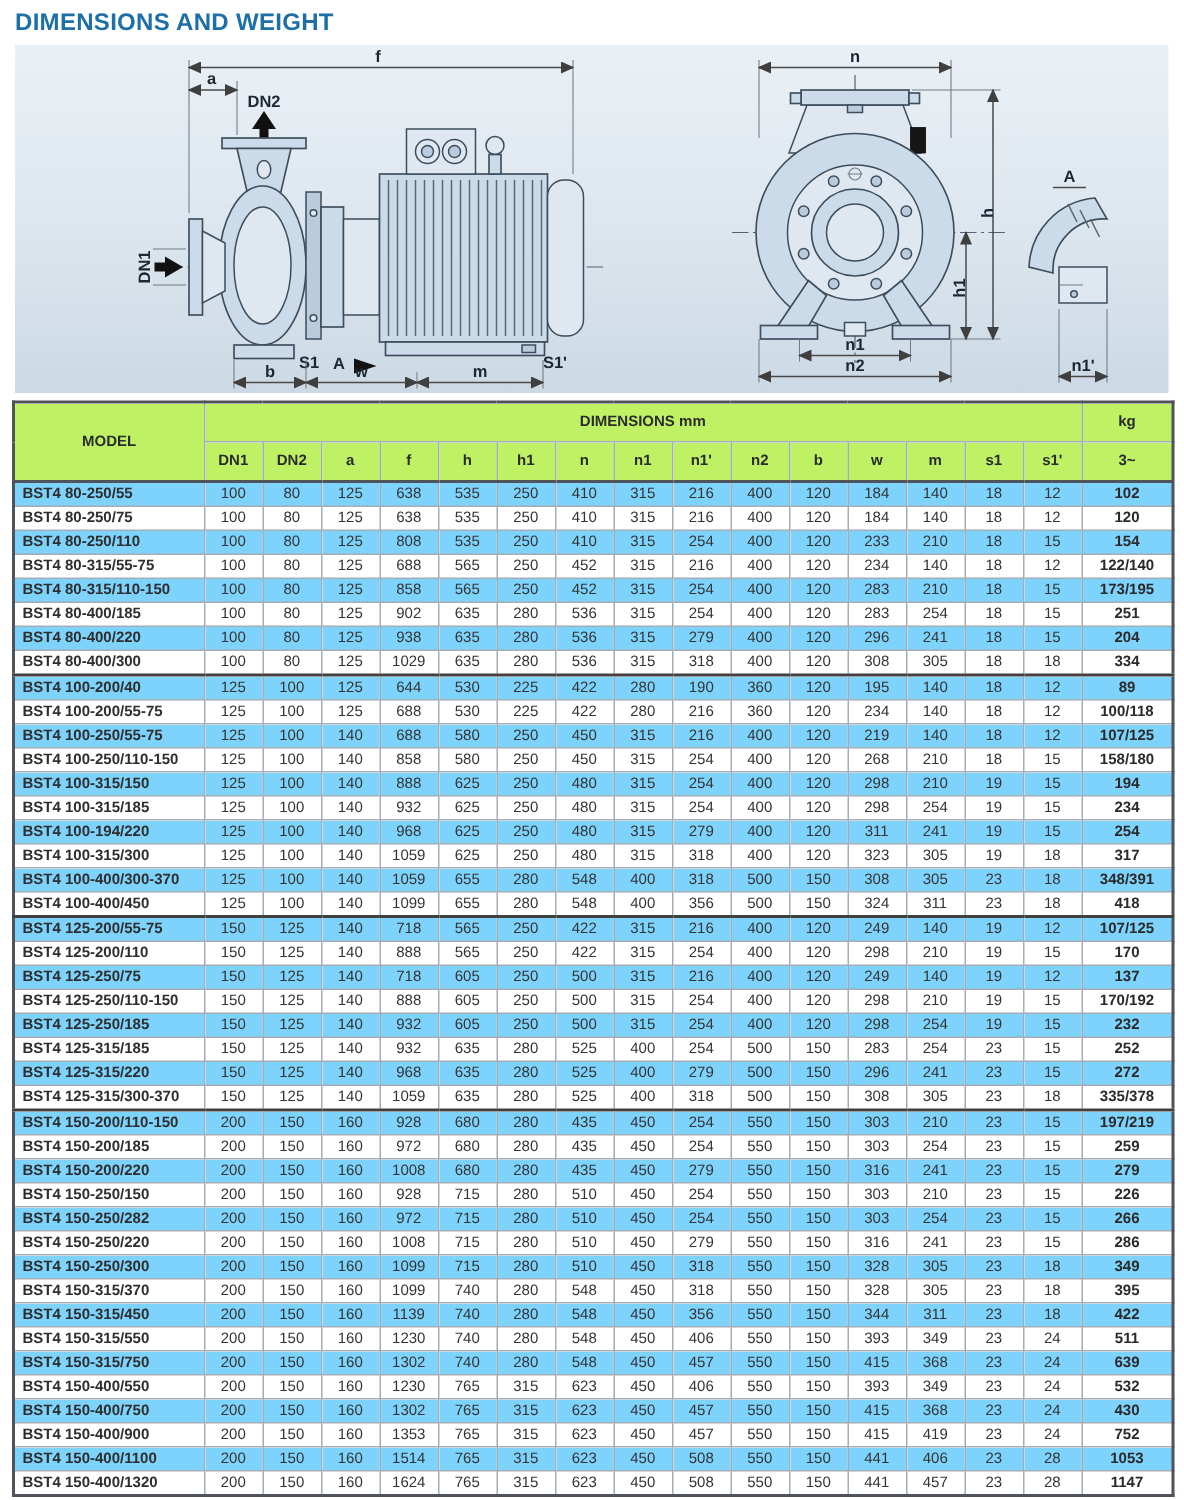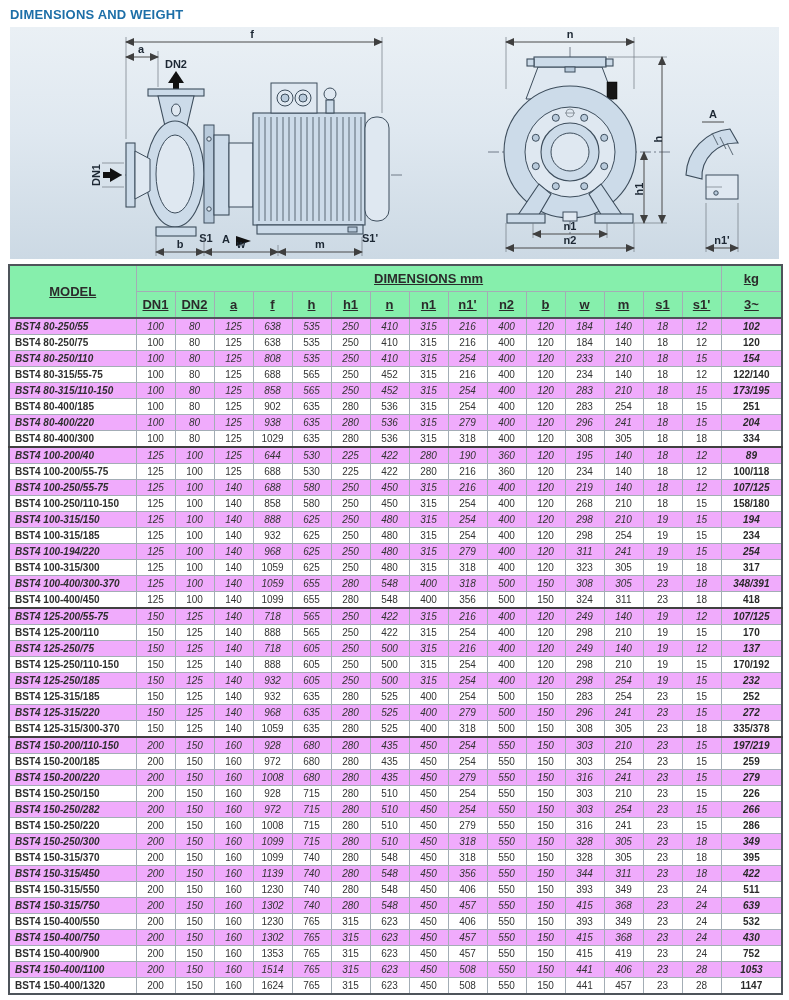--- a/index.html
+++ b/index.html
@@ -1,42 +1,42 @@
 <!DOCTYPE html>
 <html><head>
 <meta charset="utf-8">
 <style>
   html,body{margin:0;padding:0;background:#ffffff;}
   body{width:789px;height:1000px;font-family:"Liberation Sans",sans-serif;overflow:hidden;}
-  .page-title{color:#1d6fa8;font-weight:bold;font-size:13px;letter-spacing:.2px;padding:7px 0 5px 10px;}
+  .page-title{color:#1d6fa8;font-weight:bold;font-size:16px;letter-spacing:.2px;padding:7px 0 5px 10px;}
   .diagram-panel{margin:0 10px;height:232px;background:linear-gradient(180deg,#eaf0f5 0%,#dfe8f0 45%,#ccd9e4 100%);}
   .diagram-panel svg{display:block;}
 
   
   .cl{stroke:#55616e;stroke-width:.8;stroke-dasharray:11 3 2 3;fill:none;}
   .part{fill:#ccdbe9;stroke:#3d4d5c;stroke-width:1.1;}
   .part-light{fill:#dfe8f1;stroke:#3d4d5c;stroke-width:1;}
   .part-dark{fill:#b9cbdc;stroke:#3d4d5c;stroke-width:1;}
   .fin{stroke:#5a6874;stroke-width:1;}
   .dim{stroke:#4a4a4a;stroke-width:1;fill:none;}
   .ext{stroke:#707a83;stroke-width:.7;fill:none;}
   .dimlabel{font:bold 11px "Liberation Sans",sans-serif;fill:#1c2733;}
   .blackfill{fill:#111;stroke:none;}
 
   
   table.dims{border-collapse:collapse;table-layout:fixed;width:773px;margin:5px 8px 0 8px;font-size:10px;color:#333;
     border:2px solid #4e545a;}
   .dims th,.dims td{border:1px solid #a3adb5;text-align:center;padding:0;height:15px;line-height:15px;
     white-space:nowrap;overflow:hidden;}
-  .dims thead th{font-weight:bold;font-size:13px;color:#2b2b2b;background:#86efac;height:25px;line-height:25px;text-decoration:underline;}
+  .dims thead th{font-weight:bold;font-size:10px;color:#2b2b2b;background:#bef264;height:25px;line-height:25px;}
   .dims thead tr:last-child{border-bottom:2px solid #4e545a;}
   .dims thead tr:last-child th{border-bottom:2px solid #4e545a;}
   .model-cell{text-align:left !important;padding-left:5px !important;font-weight:bold;color:#2e2e2e;}
   .weight-cell{font-weight:bold;color:#2a2a2a;}
-  tr.alt{background:#f0abfc;font-style:italic;}
+  tr.alt{background:#7dd3fc;}
   tr.group-start td{border-top:2px solid #404040;}
 </style>
 </head>
 <body>
 
 <div>
   <div class="page-title">DIMENSIONS AND WEIGHT</div>
 
   <div class="diagram-panel">
     <svg width="769" height="232" viewBox="0 0 769 232">

